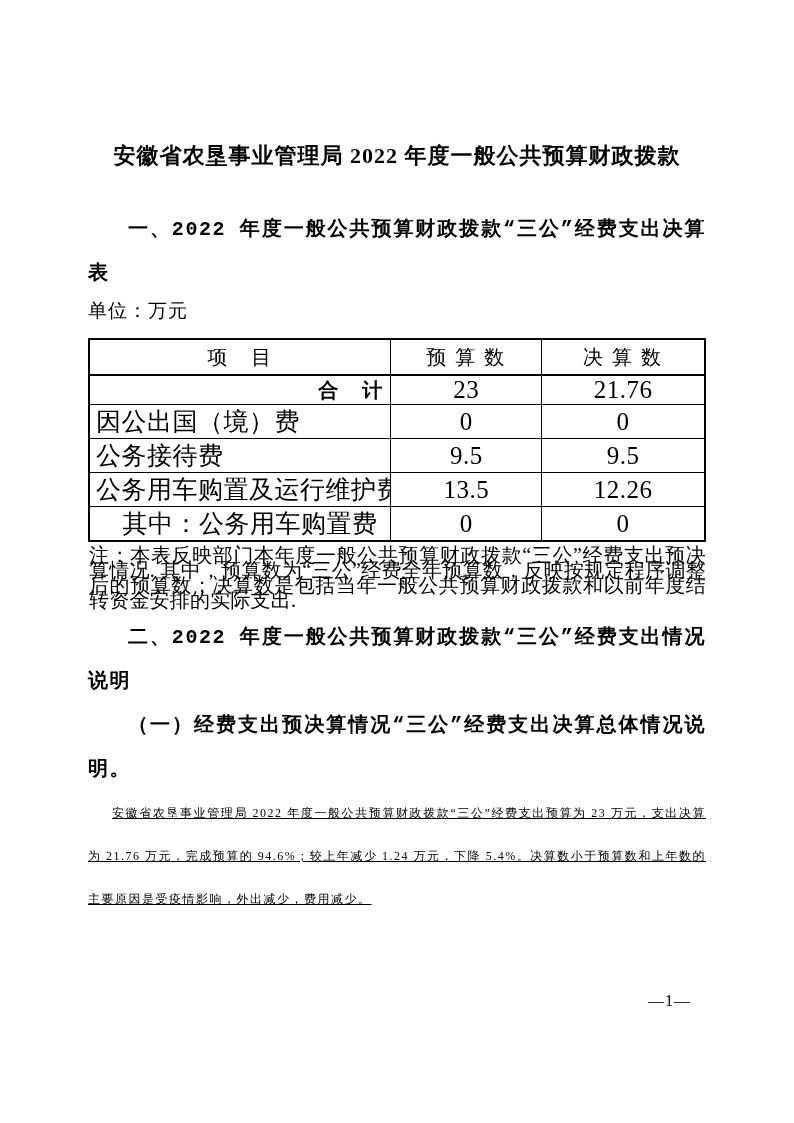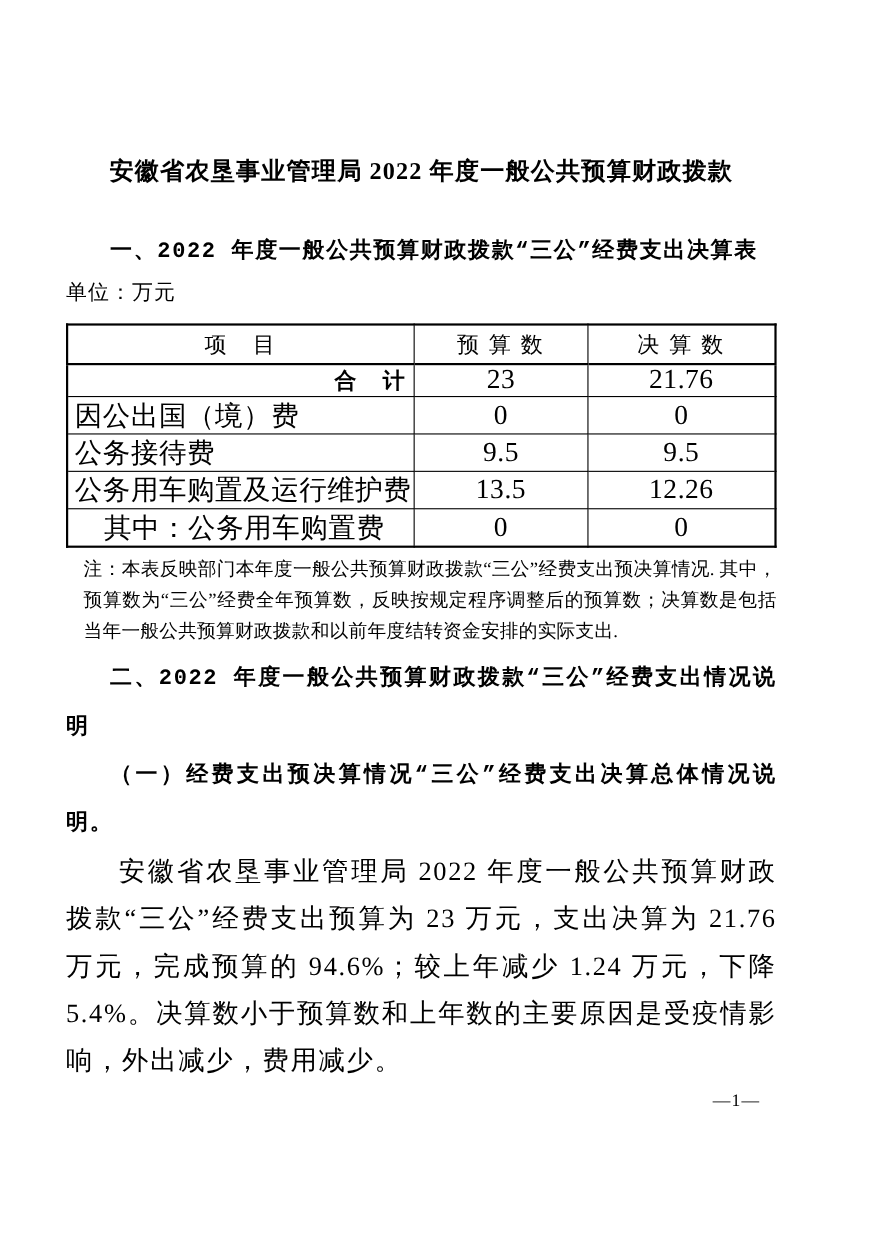--- a/index.html
+++ b/index.html
@@ -3,21 +3,21 @@
 <meta charset="utf-8">
 <style>
   html,body{margin:0;padding:0;background:#ffffff;}
   .page{
     position:relative;
     width:794px;height:1123px;
     margin:0 auto;
     background:#ffffff;color:#000;
     font-family:"Liberation Serif","DejaVu Serif",serif;
     box-sizing:border-box;
-    padding:130px 88px 0 60px;
+    padding:130px 88px 0 88px;
     overflow:hidden;
   }
   .doc-title{
     margin:0;
     font-size:22px;font-weight:700;
     text-align:center;line-height:52px;
     letter-spacing:1px;
   }
   .doc-title .line{display:block;}
   .sec-heading{
@@ -55,32 +55,33 @@
     height:27px;padding:0 6px;
     text-align:center;
     letter-spacing:0.5px;
     overflow:hidden;white-space:nowrap;
   }
   table.sangong td.item{text-align:left;}
   table.sangong tr.row-total td.item{text-align:right;font-weight:700;font-size:20px;letter-spacing:2px;}
   table.sangong td.indent-1{padding-left:1.3em;}
   table.sangong td.indent-2{padding-left:4.3em;}
   .table-note{
-    margin:6px 0 0 16px;
-    font-size:17px;line-height:28px;
+    margin:6px 0 0 1px;
+    font-size:20px;line-height:15px;
     text-align:justify;
     letter-spacing:0.2px;
   }
   .body-para{
     margin:0;
-    font-size:24px;font-weight:400;
+    font-size:12px;font-weight:400;
     line-height:43px;
     text-indent:2em;
     text-align:justify;
     letter-spacing:1.5px;
+    text-decoration:underline;
   }
   .page-number{
     position:absolute;
     top:992px;right:103px;
     font-size:16px;
     letter-spacing:1px;
     font-family:"Liberation Serif","DejaVu Serif",serif;
   }
 </style>
 </head>

